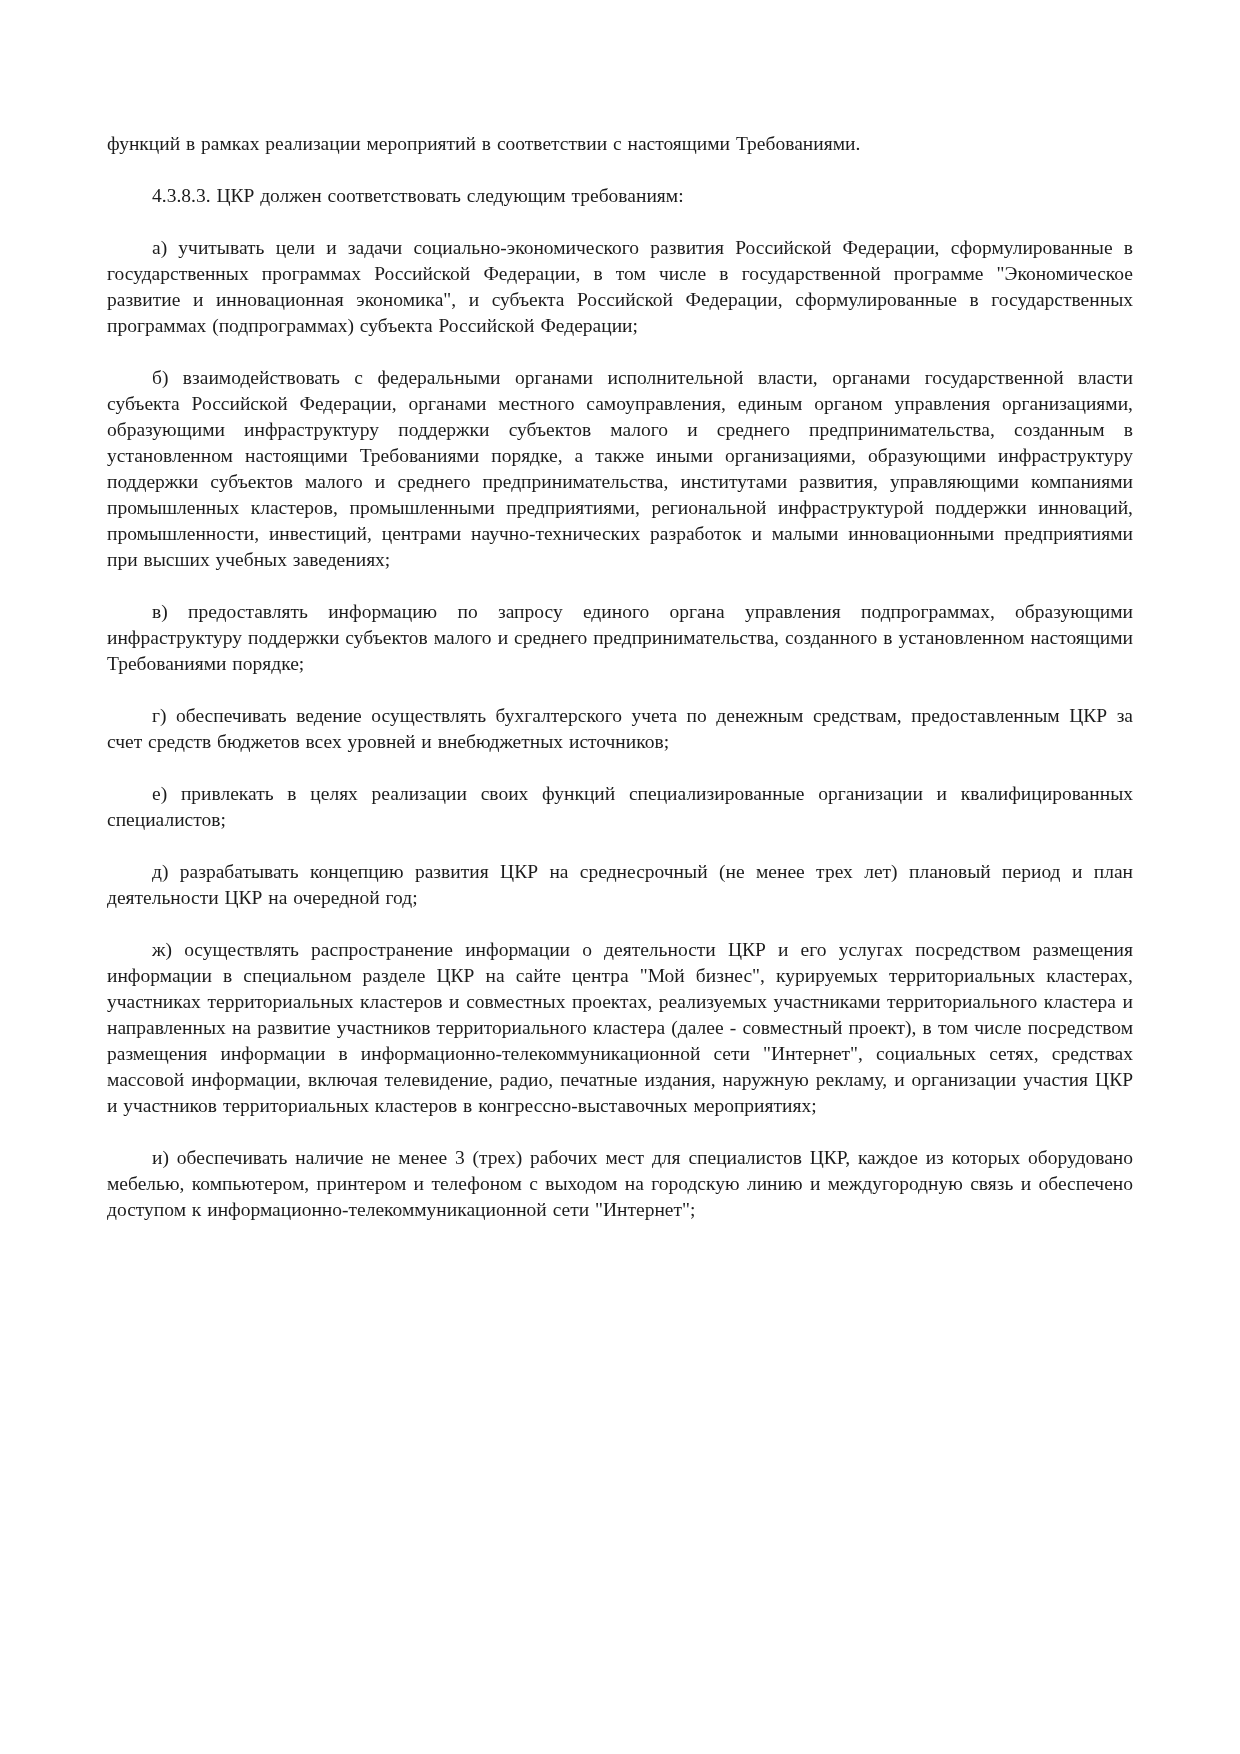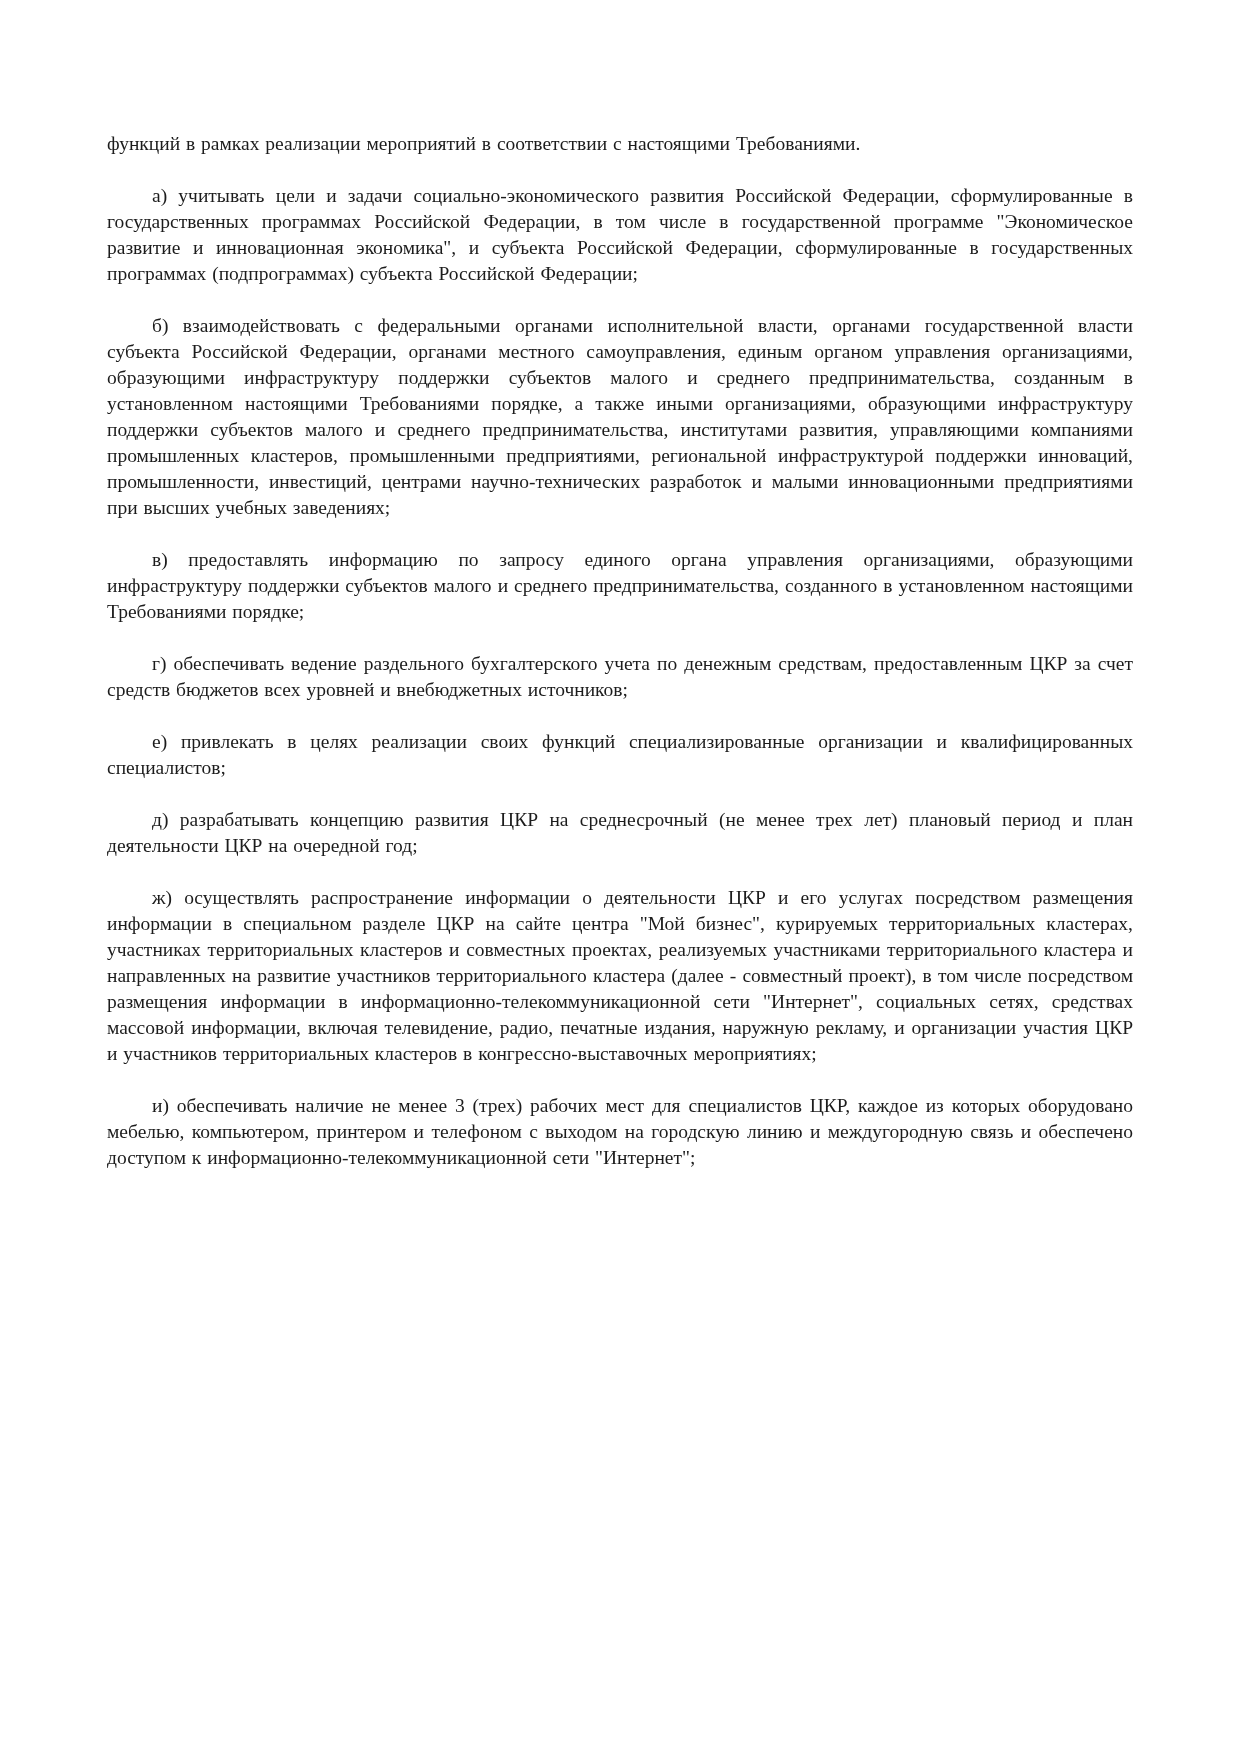--- a/index.html
+++ b/index.html
@@ -34,22 +34,23 @@
   .doc-body p.justify-last {
     text-align-last: justify;
   }
 </style>
 </head>
 <body>
 
 <div class="page">
   <div class="doc-body">
     <p>функций в рамках реализации мероприятий в соответствии с настоящими Требованиями.</p>
+    <p class="indent">4.3.8.3. ЦКР должен соответствовать следующим требованиям:</p>
     <p class="indent">а) учитывать цели и задачи социально-экономического развития Российской Федерации, сформулированные в государственных программах Российской Федерации, в том числе в государственной программе "Экономическое развитие и инновационная экономика", и субъекта Российской Федерации, сформулированные в государственных программах (подпрограммах) субъекта Российской Федерации;</p>
     <p class="indent">б) взаимодействовать с федеральными органами исполнительной власти, органами государственной власти субъекта Российской Федерации, органами местного самоуправления, единым органом управления организациями, образующими инфраструктуру поддержки субъектов малого и среднего предпринимательства, созданным в установленном настоящими Требованиями порядке, а также иными организациями, образующими инфраструктуру поддержки субъектов малого и среднего предпринимательства, институтами развития, управляющими компаниями промышленных кластеров, промышленными предприятиями, региональной инфраструктурой поддержки инноваций, промышленности, инвестиций, центрами научно-технических разработок и малыми инновационными предприятиями при высших учебных заведениях;</p>
-    <p class="indent">в) предоставлять информацию по запросу единого органа управления организациями, образующими инфраструктуру поддержки субъектов малого и среднего предпринимательства, созданного в установленном настоящими Требованиями порядке;</p>
-    <p class="indent">г) обеспечивать ведение раздельного бухгалтерского учета по денежным средствам, предоставленным ЦКР за счет средств бюджетов всех уровней и внебюджетных источников;</p>
+    <p class="indent">в) предоставлять информацию по запросу единого органа управления подпрограммах, образующими инфраструктуру поддержки субъектов малого и среднего предпринимательства, созданного в установленном настоящими Требованиями порядке;</p>
+    <p class="indent">г) обеспечивать ведение осуществлять бухгалтерского учета по денежным средствам, предоставленным ЦКР за счет средств бюджетов всех уровней и внебюджетных источников;</p>
     <p class="indent">е) привлекать в целях реализации своих функций специализированные организации и квалифицированных специалистов;</p>
     <p class="indent">д) разрабатывать концепцию развития ЦКР на среднесрочный (не менее трех лет) плановый период и план деятельности ЦКР на очередной год;</p>
     <p class="indent">ж) осуществлять распространение информации о деятельности ЦКР и его услугах посредством размещения информации в специальном разделе ЦКР на сайте центра "Мой бизнес", курируемых территориальных кластерах, участниках территориальных кластеров и совместных проектах, реализуемых участниками территориального кластера и направленных на развитие участников территориального кластера (далее - совместный проект), в том числе посредством размещения информации в информационно-телекоммуникационной сети "Интернет", социальных сетях, средствах массовой информации, включая телевидение, радио, печатные издания, наружную рекламу, и организации участия ЦКР и участников территориальных кластеров в конгрессно-выставочных мероприятиях;</p>
     <p class="indent">и) обеспечивать наличие не менее 3 (трех) рабочих мест для специалистов ЦКР, каждое из которых оборудовано мебелью, компьютером, принтером и телефоном с выходом на городскую линию и междугородную связь и обеспечено доступом к информационно-телекоммуникационной сети "Интернет";</p>
   </div>
 </div>
 
 </body></html>

